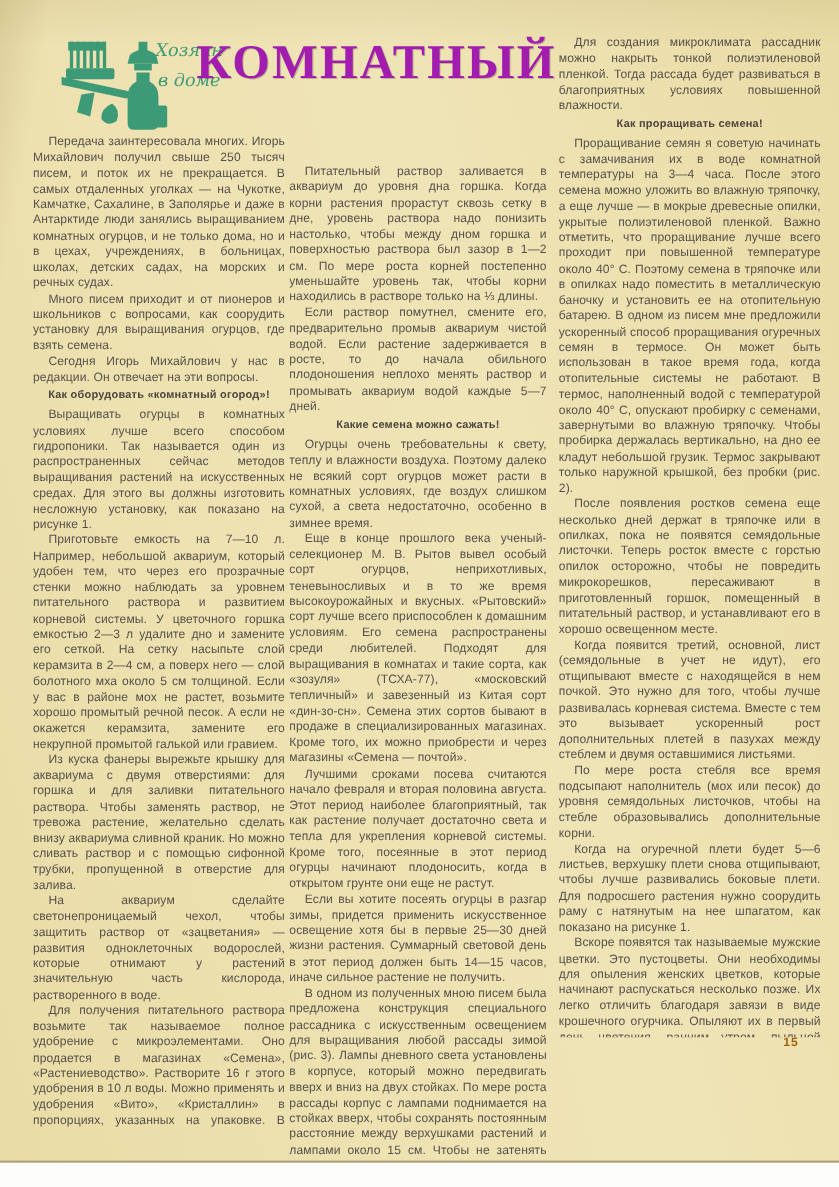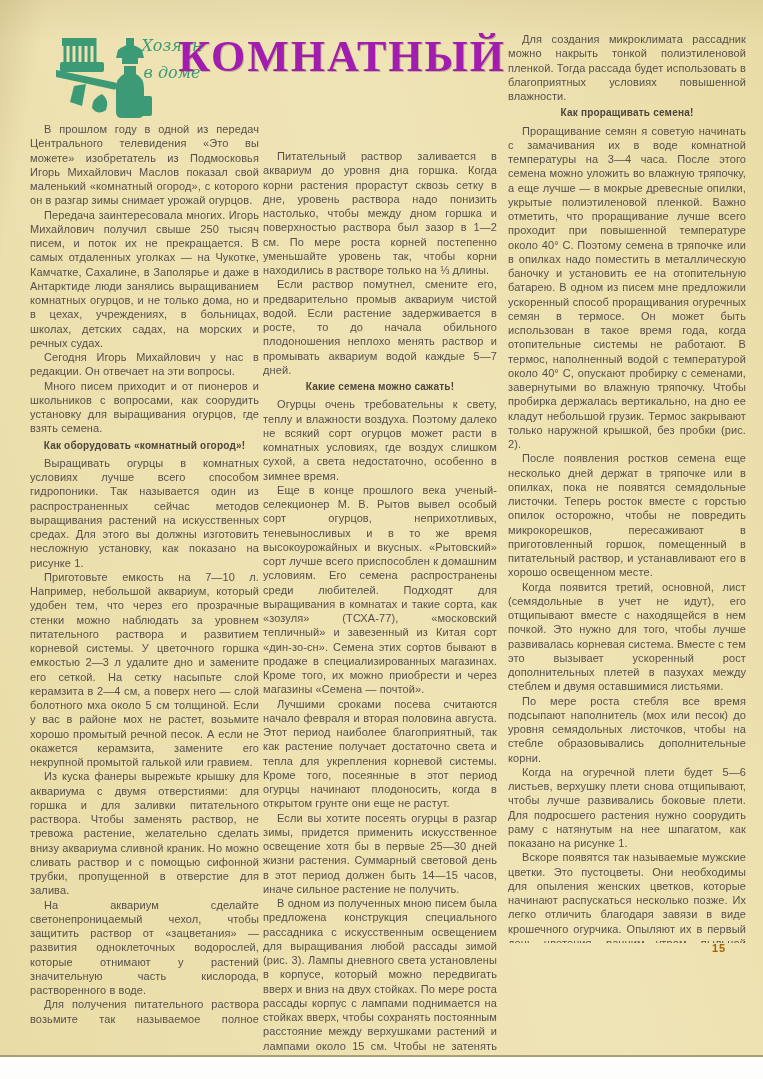--- a/index.html
+++ b/index.html
@@ -86,43 +86,42 @@
   <div class="rubric">
     <div>Хозяин</div>
     <div>в доме</div>
   </div>
 
   <div class="title">
     <div class="l1">КОМНАТНЫЙ</div>
   </div>
 
   <div class="col col-1">
-      <p>В прошлом году в одной из передач Центрального телевидения «Это вы можете» изобретатель из Подмосковья Игорь Михайлович Маслов показал свой маленький «комнатный огород», с которого он в разгар зимы снимает урожай огурцов.</p>
       <p>Передача заинтересовала многих. Игорь Михайлович получил свыше 250 тысяч писем, и поток их не прекращается. В самых отдаленных уголках — на Чукотке, Камчатке, Сахалине, в Заполярье и даже в Антарктиде люди занялись выращиванием комнатных огурцов, и не только дома, но и в цехах, учреждениях, в больницах, школах, детских садах, на морских и речных судах.</p>
+      <p>Много писем приходит и от пионеров и школьников с вопросами, как соорудить установку для выращивания огурцов, где взять семена.</p>
       <p>Сегодня Игорь Михайлович у нас в редакции. Он отвечает на эти вопросы.</p>
-      <p>Много писем приходит и от пионеров и школьников с вопросами, как соорудить установку для выращивания огурцов, где взять семена.</p>
       <h3>Как оборудовать «комнатный огород»!</h3>
       <p>Выращивать огурцы в комнатных условиях лучше всего способом гидропоники. Так называется один из распространенных сейчас методов выращивания растений на искусственных средах. Для этого вы должны изготовить несложную установку, как показано на рисунке 1.</p>
       <p>Приготовьте емкость на 7—10 л. Например, небольшой аквариум, который удобен тем, что через его прозрачные стенки можно наблюдать за уровнем питательного раствора и развитием корневой системы. У цветочного горшка емкостью 2—3 л удалите дно и замените его сеткой. На сетку насыпьте слой керамзита в 2—4 см, а поверх него — слой болотного мха около 5 см толщиной. Если у вас в районе мох не растет, возьмите хорошо промытый речной песок. А если не окажется керамзита, замените его некрупной промытой галькой или гравием.</p>
       <p>Из куска фанеры вырежьте крышку для аквариума с двумя отверстиями: для горшка и для заливки питательного раствора. Чтобы заменять раствор, не тревожа растение, желательно сделать внизу аквариума сливной краник. Но можно сливать раствор и с помощью сифонной трубки, пропущенной в отверстие для залива.</p>
       <p>На аквариум сделайте светонепроницаемый чехол, чтобы защитить раствор от «зацветания» — развития одноклеточных водорослей, которые отнимают у растений значительную часть кислорода, растворенного в воде.</p>
       <p>Для получения питательного раствора возьмите так называемое полное удобрение с микроэлементами. Оно продается в магазинах «Семена», «Растениеводство». Растворите 16 г этого удобрения в 10 л воды. Можно применять и удобрения «Вито», «Кристаллин» в пропорциях, указанных на упаковке. В первый период жизни растения, пока оно не начало плодоносить, концентрацию раствора надо уменьшить вдвое, чтобы не вызвать ожогов молодых корней.</p>
     </div>
   <div class="col col-2">
       <p>Питательный раствор заливается в аквариум до уровня дна горшка. Когда корни растения прорастут сквозь сетку в дне, уровень раствора надо понизить настолько, чтобы между дном горшка и поверхностью раствора был зазор в 1—2 см. По мере роста корней постепенно уменьшайте уровень так, чтобы корни находились в растворе только на ⅓ длины.</p>
       <p>Если раствор помутнел, смените его, предварительно промыв аквариум чистой водой. Если растение задерживается в росте, то до начала обильного плодоношения неплохо менять раствор и промывать аквариум водой каждые 5—7 дней.</p>
       <h3>Какие семена можно сажать!</h3>
       <p>Огурцы очень требовательны к свету, теплу и влажности воздуха. Поэтому далеко не всякий сорт огурцов может расти в комнатных условиях, где воздух слишком сухой, а света недостаточно, особенно в зимнее время.</p>
       <p>Еще в конце прошлого века ученый-селекционер М. В. Рытов вывел особый сорт огурцов, неприхотливых, теневыносливых и в то же время высокоурожайных и вкусных. «Рытовский» сорт лучше всего приспособлен к домашним условиям. Его семена распространены среди любителей. Подходят для выращивания в комнатах и такие сорта, как «зозуля» (ТСХА-77), «московский тепличный» и завезенный из Китая сорт «дин-зо-сн». Семена этих сортов бывают в продаже в специализированных магазинах. Кроме того, их можно приобрести и через магазины «Семена — почтой».</p>
       <p>Лучшими сроками посева считаются начало февраля и вторая половина августа. Этот период наиболее благоприятный, так как растение получает достаточно света и тепла для укрепления корневой системы. Кроме того, посеянные в этот период огурцы начинают плодоносить, когда в открытом грунте они еще не растут.</p>
       <p>Если вы хотите посеять огурцы в разгар зимы, придется применить искусственное освещение хотя бы в первые 25—30 дней жизни растения. Суммарный световой день в этот период должен быть 14—15 часов, иначе сильное растение не получить.</p>
       <p>В одном из полученных мною писем была предложена конструкция специального рассадника с искусственным освещением для выращивания любой рассады зимой (рис. 3). Лампы дневного света установлены в корпусе, который можно передвигать вверх и вниз на двух стойках. По мере роста рассады корпус с лампами поднимается на стойках вверх, чтобы сохранять постоянным расстояние между верхушками растений и лампами около 15 см. Чтобы не затенять растения от дневного света, корпус с лампами можно поворачивать на стойках под углом. Внутренняя поверхность корпуса оклеена металлической фольгой. Это позволяет полнее использовать энергию ламп.</p>
     </div>
   <div class="col col-3">
-      <p>Для создания микроклимата рассадник можно накрыть тонкой полиэтиленовой пленкой. Тогда рассада будет использовать в благоприятных условиях повышенной влажности.</p>
+      <p>Для создания микроклимата рассадник можно накрыть тонкой полиэтиленовой пленкой. Тогда рассада будет развиваться в благоприятных условиях повышенной влажности.</p>
       <h3>Как проращивать семена!</h3>
       <p>Проращивание семян я советую начинать с замачивания их в воде комнатной температуры на 3—4 часа. После этого семена можно уложить во влажную тряпочку, а еще лучше — в мокрые древесные опилки, укрытые полиэтиленовой пленкой. Важно отметить, что проращивание лучше всего проходит при повышенной температуре около 40° С. Поэтому семена в тряпочке или в опилках надо поместить в металлическую баночку и установить ее на отопительную батарею. В одном из писем мне предложили ускоренный способ проращивания огуречных семян в термосе. Он может быть использован в такое время года, когда отопительные системы не работают. В термос, наполненный водой с температурой около 40° С, опускают пробирку с семенами, завернутыми во влажную тряпочку. Чтобы пробирка держалась вертикально, на дно ее кладут небольшой грузик. Термос закрывают только наружной крышкой, без пробки (рис. 2).</p>
       <p>После появления ростков семена еще несколько дней держат в тряпочке или в опилках, пока не появятся семядольные листочки. Теперь росток вместе с горстью опилок осторожно, чтобы не повредить микрокорешков, пересаживают в приготовленный горшок, помещенный в питательный раствор, и устанавливают его в хорошо освещенном месте.</p>
       <p>Когда появится третий, основной, лист (семядольные в учет не идут), его отщипывают вместе с находящейся в нем почкой. Это нужно для того, чтобы лучше развивалась корневая система. Вместе с тем это вызывает ускоренный рост дополнительных плетей в пазухах между стеблем и двумя оставшимися листьями.</p>
       <p>По мере роста стебля все время подсыпают наполнитель (мох или песок) до уровня семядольных листочков, чтобы на стебле образовывались дополнительные корни.</p>
       <p>Когда на огуречной плети будет 5—6 листьев, верхушку плети снова отщипывают, чтобы лучше развивались боковые плети. Для подросшего растения нужно соорудить раму с натянутым на нее шпагатом, как показано на рисунке 1.</p>
       <p>Вскоре появятся так называемые мужские цветки. Это пустоцветы. Они необходимы для опыления женских цветков, которые начинают распускаться несколько позже. Их легко отличить благодаря завязи в виде крошечного огурчика. Опыляют их в первый день цветения, ранним утром, пыльцой мужского цветка. Сорвав свежий мужской цветок и удалив с него мешающие опылению лепестки, тычинкой касаются рыльца пестика женского цветка. Еще лучше опылять цветки способом, которым пользовался М. В. Рытов: в каждом цветке с завязью он оставлял тычинку цветка-пустоцвета. Этим достигается более насыщенное опыление. Удобен этот способ и тем, что легче ориентироваться, какой цветок уже опылен, а какой еще</p>
     </div>
 
   <div class="pagenum">15</div>

